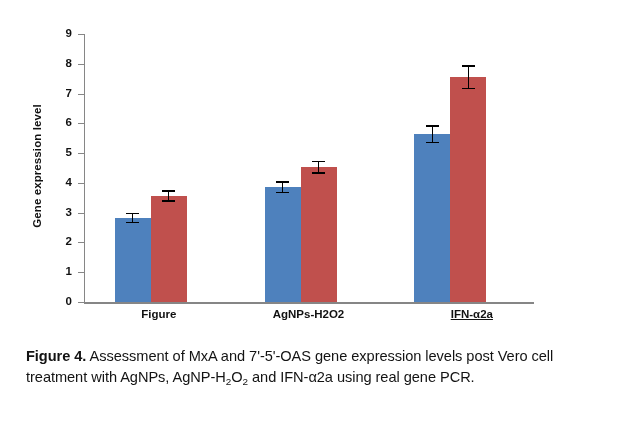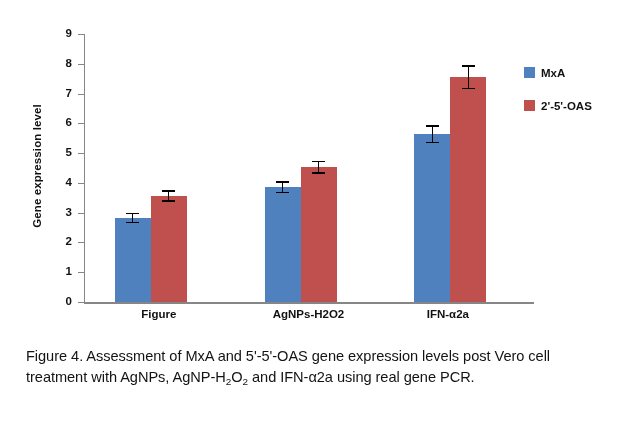--- a/index.html
+++ b/index.html
@@ -163,21 +163,21 @@
     position: absolute;
     left: 26px;
     top: 346px;
     width: 580px;
     font-size: 14.6px;
     line-height: 1.43;
     color: #131313;
     letter-spacing: -0.05px;
   }
   #caption .fignum {
-    font-weight: normal;
+    font-weight: bold;
   }
   sub {
     font-size: 0.68em;
     vertical-align: -0.32em;
   }
 </style>
 </head>
 <body>
 
 <div id="figure">
@@ -273,33 +273,23 @@
             <div class="errbar" style="top: 0px; height: 100%;"></div>
             <div class="errcap" style="top: 0px;"></div>
             <div class="errcap" style="bottom: 0px;"></div>
           </div>
         </div>
       </div>
 
     <div id="cat-labels">
         <div class="cat-label" style="left: 84px; width: 149.667px;">Figure</div>
         <div class="cat-label" style="left: 233.667px; width: 149.667px;">AgNPs-H2O2</div>
-        <div class="cat-label" style="left: 373px; width: 149.667px;">IFN-α2a</div>
+        <div class="cat-label" style="left: 397px; width: 149.667px; text-decoration: underline;">IFN-α2a</div>
       </div>
 
-    <div id="legend">
-      <div class="legend-row">
-        <span class="legend-swatch" style="background: rgb(78, 129, 189);"></span>
-        <span class="legend-text">MxA</span>
-      </div>
-      <div class="legend-row">
-        <span class="legend-swatch" style="background: rgb(192, 80, 77);"></span>
-        <span class="legend-text">2'-5'-OAS</span>
-      </div>
-    </div>
 
   </div>
 
   <div id="caption">
-    <span class="fignum">Figure 4.</span><span> Assessment of MxA and 5'-5'-OAS gene expression levels post Vero cell treatment with  AgNPs, AgNP-H</span><sub>2</sub><span>O</span><sub>2</sub><span> and IFN-α2a using real gene PCR.</span>
+    <span class="fignum">Figure 4.</span><span> Assessment of MxA and 7'-5'-OAS gene expression levels post Vero cell treatment with  AgNPs, AgNP-H</span><sub>2</sub><span>O</span><sub>2</sub><span> and IFN-α2a using real gene PCR.</span>
   </div>
 
 </div>
 
 </body></html>

